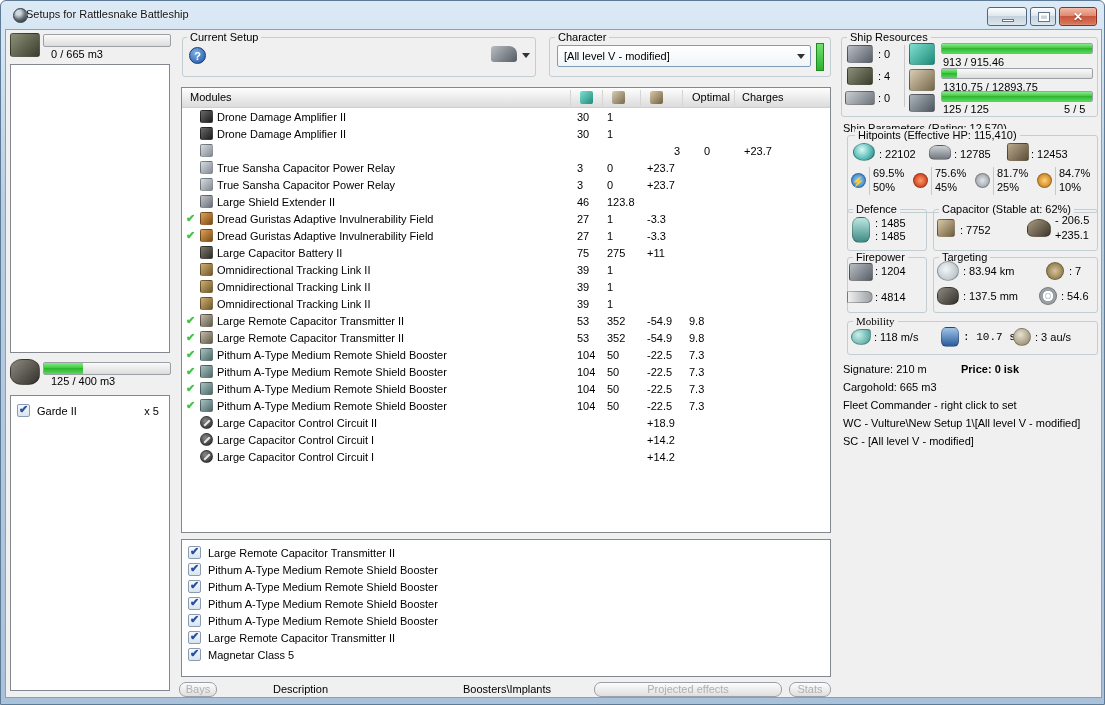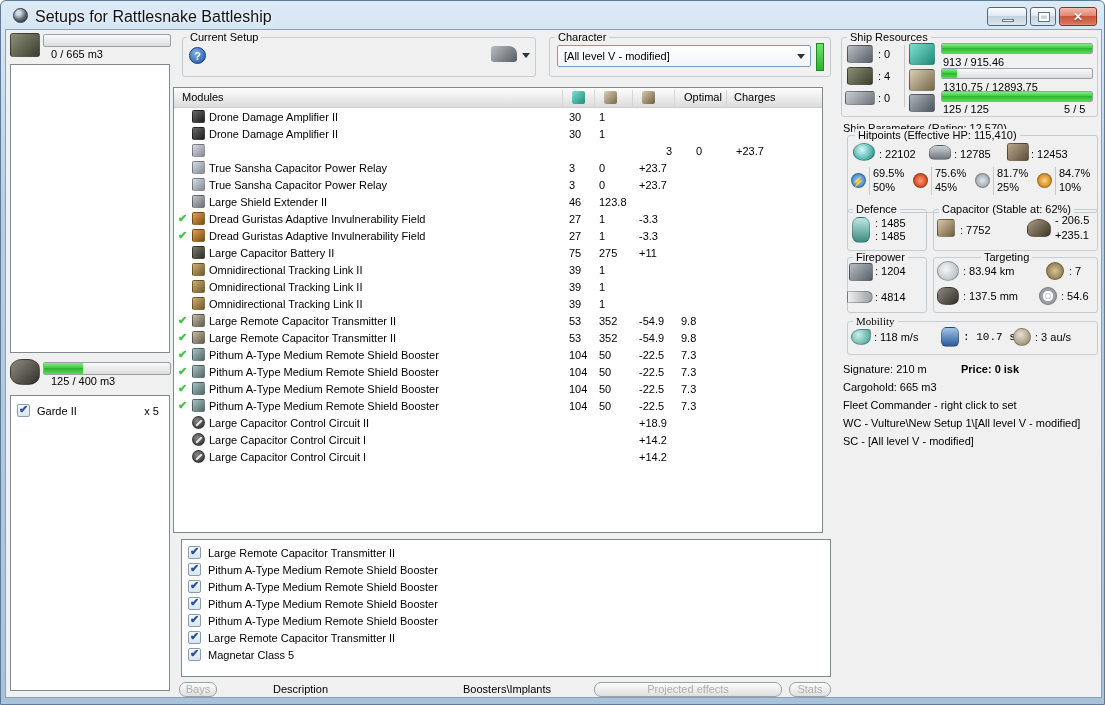--- a/index.html
+++ b/index.html
@@ -5,21 +5,21 @@
   * { margin:0; padding:0; box-sizing:border-box; }
   html,body { width:1105px; height:705px; font-family:"Liberation Sans", sans-serif; }
   .win { position:relative; width:1105px; height:705px;
          background:linear-gradient(#dceaf6,#b7cde2 30%,#a9c2d9);
          border:1px solid #5d7medium; border:1px solid #5d7a96; border-radius:6px 6px 0 0; overflow:hidden;
          font-size:11px; color:#000; }
   
   .titlebar { position:absolute; left:0; top:0; width:100%; height:28px; }
   .title-icon { position:absolute; left:12px; top:7px; width:15px; height:15px; border-radius:50%;
                 background:radial-gradient(circle at 35% 30%, #cfd8df 0 18%, #5d6870 55%, #23292e); border:1px solid #343b41; }
-  .title-text { position:absolute; left:34px; top:7px; font-size:16px; color:#111; text-shadow:0 0 3px #fff; }
+  .title-text { position:absolute; left:25px; top:7px; font-size:11px; color:#111; text-shadow:0 0 3px #fff; }
   .winbtn { position:absolute; top:6px; height:19px; border:1px solid #50667d; border-radius:3px;
             background:linear-gradient(#fdfefe,#dfe8ef 45%,#c4d2dd 46%,#dbe5ec); box-shadow:inset 0 0 1px #fff; }
   .btn-min { left:986px; width:40px; }
   .btn-max { left:1029px; width:26px; }
   .btn-close { left:1058px; width:38px; background:linear-gradient(#f3b8a8,#e08a71 45%,#c6523a 46%,#d87b5e); border-color:#8e2f1c; }
   .glyph-min { position:absolute; left:14px; top:11px; width:12px; height:3px; background:#fff; border:1px solid #62778c; }
   .glyph-max { position:absolute; left:8px; top:5px; width:10px; height:8px; border:2px solid #fff; outline:1px solid #62778c; }
   .glyph-close { position:absolute; width:100%; text-align:center; top:2px; color:#fff; font-weight:bold; font-size:12px; text-shadow:0 1px 1px #7a2516; }
   
   .client { position:absolute; left:4px; top:28px; width:1097px; height:669px; background:#f0f0f0; border:1px solid #8aa0b5; }
@@ -166,21 +166,21 @@
       <div class="fill" id="pg-fill" style="width: 10%;"></div>
     </div>
   <div class="lbl" style="left:942px; top:80px;">1310.75 / 12893.75</div>
   <div class="sicon ic-drone" style="left:908px; top:93px; width:26px; height:18px;"></div>
   <div class="bar" style="left:940px; top:90px; width:152px; height:11px;">
       <div class="fill" id="cal-fill" style="width: 100%;"></div>
     </div>
   <div class="lbl" style="left:942px; top:102px;">125 / 125</div>
   <div class="lbl" style="left:1063px; top:102px;">5 / 5</div>
 
-  <div class="whitebox" style="left:172px; top:86px; width:650px; height:446px;">
+  <div class="whitebox" style="left:180px; top:86px; width:650px; height:446px;">
     <div class="mheader">
       <span class="lbl" style="left:8px; top:3px;">Modules</span>
       <span class="hsep" style="left:388px;"></span>
       <span class="hicon ic-cpu" style="left:398px;"></span>
       <span class="hsep" style="left:420px;"></span>
       <span class="hicon ic-power" style="left:430px;"></span>
       <span class="hsep" style="left:458px;"></span>
       <span class="hicon ic-capacitor" style="left:468px;"></span>
       <span class="hsep" style="left:500px;"></span>
       <span class="lbl" style="left:510px; top:3px;">Optimal</span>
@@ -480,21 +480,21 @@
   <div class="lbl" style="left:1054px; top:228px;">+235.1</div>
 
   <div class="groupbox" style="left:846px; top:256px; width:80px; height:56px;"></div>
   <div class="grouplabel" style="left:852px; top:250px;">Firepower</div>
   <div class="sicon ic-turret" style="left:848px; top:262px; width:24px; height:18px;"></div>
   <div class="lbl" style="left:874px; top:264px;">: 1204</div>
   <div class="sicon ic-dps" style="left:846px; top:290px; width:26px; height:12px;"></div>
   <div class="lbl" style="left:874px; top:290px;">: 4814</div>
 
   <div class="groupbox" style="left:932px; top:256px; width:165px; height:56px;"></div>
-  <div class="grouplabel" style="left:938px; top:250px;margin-left:42px;">Targeting</div>
+  <div class="grouplabel" style="left:938px; top:250px;">Targeting</div>
   <div class="sicon ic-range" style="left:936px; top:260px; width:22px; height:20px;"></div>
   <div class="lbl" style="left:962px; top:264px;">: 83.94 km</div>
   <div class="sicon ic-maxtgt" style="left:1045px; top:261px; width:18px; height:18px;"></div>
   <div class="lbl" style="left:1068px; top:264px;">: 7</div>
   <div class="sicon ic-scanres" style="left:936px; top:286px; width:22px; height:18px;"></div>
   <div class="lbl" style="left:962px; top:289px;">: 137.5 mm</div>
   <div class="sicon ic-sensor" style="left:1038px; top:286px; width:18px; height:18px;"></div>
   <div class="lbl" style="left:1060px; top:289px;">: 54.6</div>
 
   <div class="groupbox" style="left:846px; top:320px; width:251px; height:34px;"></div>

